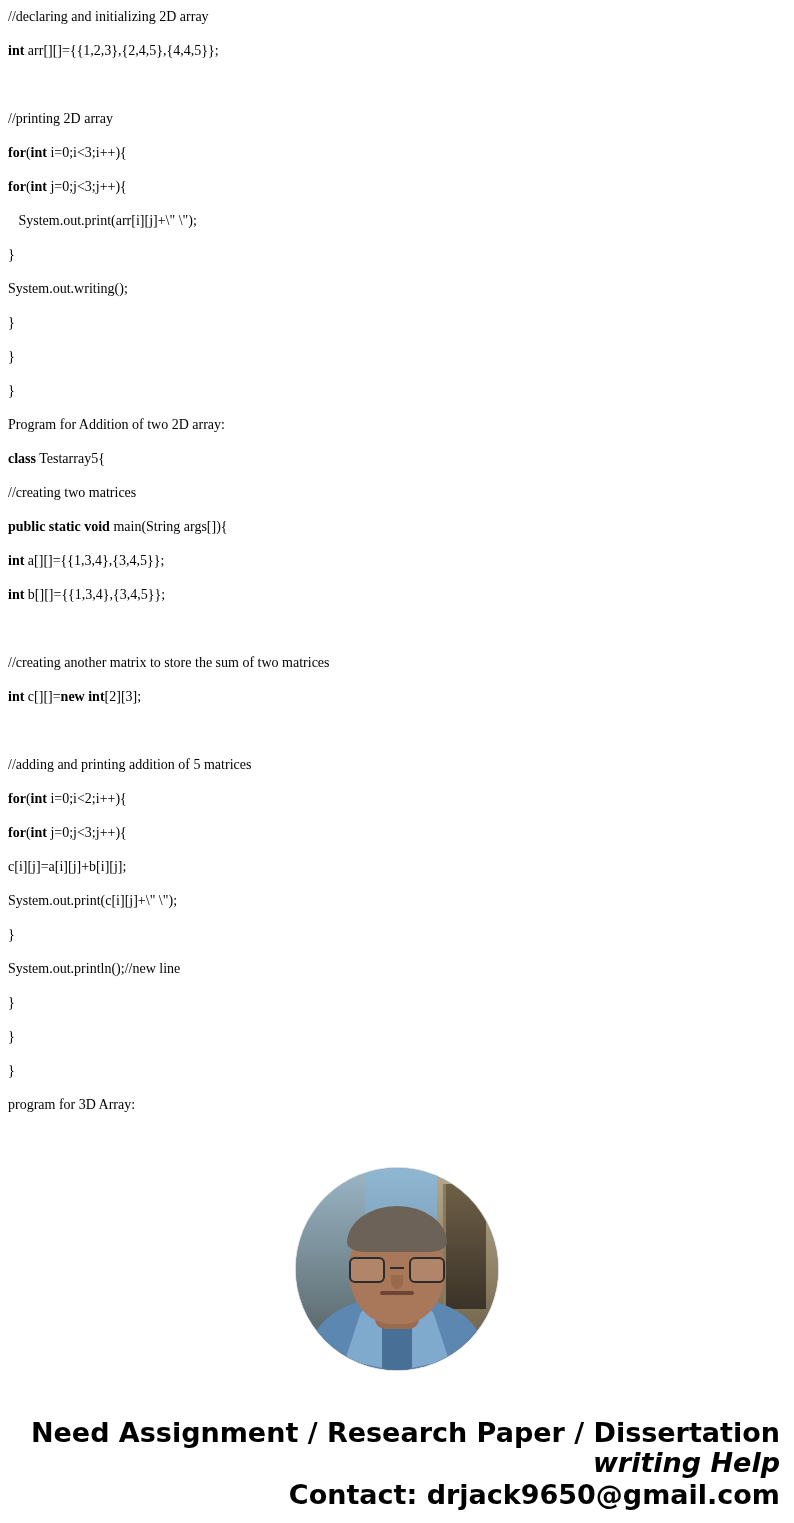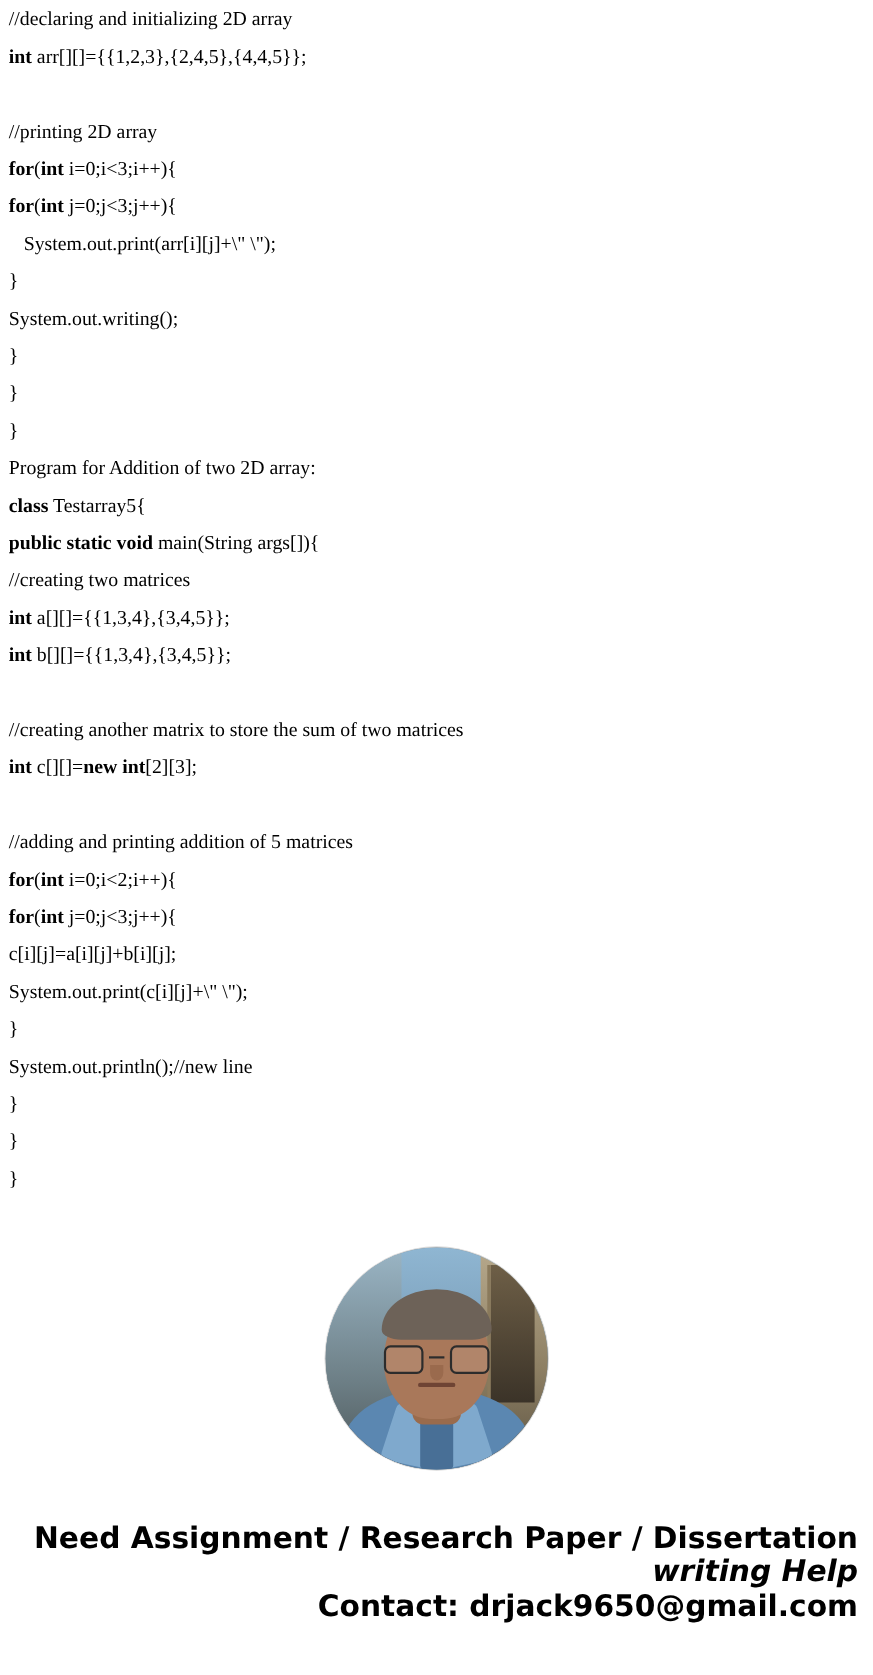--- a/index.html
+++ b/index.html
@@ -18,21 +18,21 @@
     min-height: 1523px;
     position: relative;
     box-sizing: border-box;
     padding: 0;
   }
   .code-block {
     padding: 0 8px;
   }
   .line {
     font-family: "Liberation Serif", serif;
-    font-size: 18px;
+    font-size: 14px;
     line-height: 34px;
     white-space: pre-wrap;
     min-height: 34px;
     color: #000;
   }
   .line.blank {
     min-height: 34px;
   }
   
   .kw {
@@ -190,38 +190,39 @@
       <div class="line"><span class="kw">for</span><span>(</span><span class="kw">int</span><span> i=0;i&lt;3;i++){</span></div>
       <div class="line"><span class="kw">for</span><span>(</span><span class="kw">int</span><span> j=0;j&lt;3;j++){</span></div>
       <div class="line"><span>   System.out.print(arr[i][j]+\" \");</span></div>
       <div class="line"><span>}</span></div>
       <div class="line"><span>System.out.writing();</span></div>
       <div class="line"><span>}</span></div>
       <div class="line"><span>}</span></div>
       <div class="line"><span>}</span></div>
       <div class="line"><span>Program for Addition of two 2D array:</span></div>
       <div class="line"><span class="kw">class</span><span> Testarray5{</span></div>
+      <div class="line"><span>//creating two matrices</span></div>
       <div class="line"><span class="kw">public static void</span><span> main(String args[]){</span></div>
-      <div class="line"><span>//creating two matrices</span></div>
       <div class="line"><span class="kw">int</span><span> a[][]={{1,3,4},{3,4,5}};</span></div>
       <div class="line"><span class="kw">int</span><span> b[][]={{1,3,4},{3,4,5}};</span></div>
       <div class="line blank">&nbsp;</div>
       <div class="line"><span>//creating another matrix to store the sum of two matrices</span></div>
       <div class="line"><span class="kw">int</span><span> c[][]=</span><span class="kw">new int</span><span>[2][3];</span></div>
       <div class="line blank">&nbsp;</div>
       <div class="line"><span>//adding and printing addition of 5 matrices</span></div>
       <div class="line"><span class="kw">for</span><span>(</span><span class="kw">int</span><span> i=0;i&lt;2;i++){</span></div>
       <div class="line"><span class="kw">for</span><span>(</span><span class="kw">int</span><span> j=0;j&lt;3;j++){</span></div>
       <div class="line"><span>c[i][j]=a[i][j]+b[i][j];</span></div>
       <div class="line"><span>System.out.print(c[i][j]+\" \");</span></div>
       <div class="line"><span>}</span></div>
       <div class="line"><span>System.out.println();//new line</span></div>
       <div class="line"><span>}</span></div>
       <div class="line"><span>}</span></div>
       <div class="line"><span>}</span></div>
+      <div class="line"><span>program for 3D Array:</span></div>
     </div>
 
   <div class="photo-wrap">
     <div class="avatar">
       <div class="av-bg"></div>
       <div class="av-wallleft"></div>
       <div class="av-wallright"></div>
       <div class="av-doorframe"></div>
       <div class="av-shoulders"></div>
       <div class="av-collar-l"></div>

